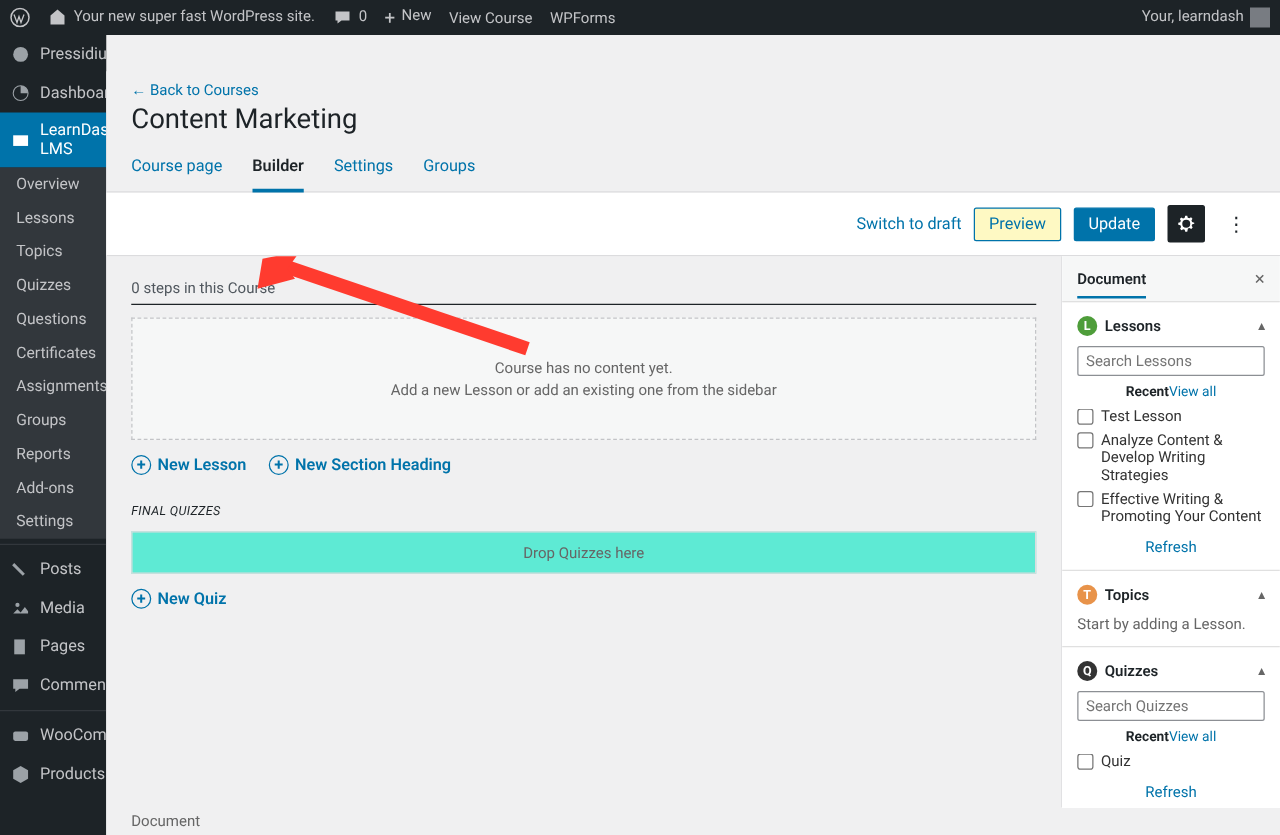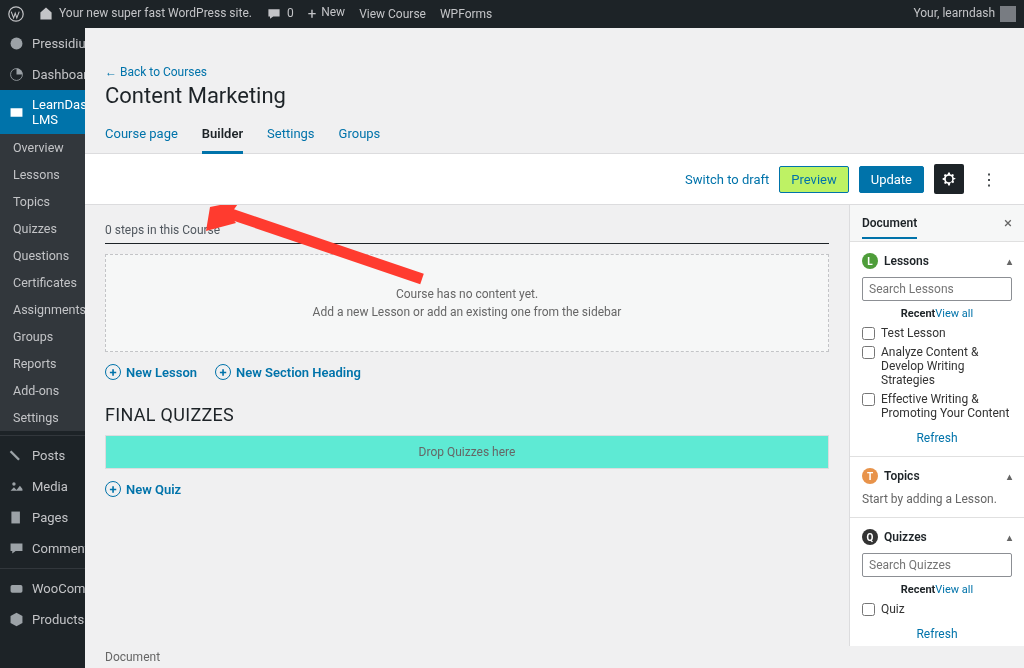--- a/index.html
+++ b/index.html
@@ -21,33 +21,33 @@
 .sep { height:5px; border-top:1px solid #32373c; margin-top:4px; }
 .main { flex:1; display:flex; flex-direction:column; overflow:hidden; background:#f0f0f1;margin-top:29px; }
 .back { color:#0073aa; font-size:12px; padding:8px 20px 2px; cursor:pointer; }
 .title { font-size:22px; font-weight:400; padding:2px 20px 12px; }
 .tabs { display:flex; gap:24px; padding:0 20px; border-bottom:1px solid #dcdcde; font-size:13px; position:relative; }
 .tab { color:#0073aa; padding:6px 0 10px; cursor:pointer; }
 .tab.active { color:#1d2327; font-weight:600; border-bottom:3px solid #0073aa; margin-bottom:-1px; }
 .toolbar { display:flex; justify-content:flex-end; align-items:center; gap:10px; padding:10px 20px; border-bottom:1px solid #dcdcde; background:#fff; }
 .link-btn { color:#0073aa; cursor:pointer; font-size:13px; }
 .btn { padding:5px 11px; border-radius:2px; font-size:13px; cursor:pointer; border:1px solid; }
-.btn-preview { background:#bef264; color:#0073aa; border-color:#0073aa; }
+.btn-preview { background:#fef9c3; color:#0073aa; border-color:#0073aa; }
 .btn-update { background:#0073aa; color:#fff; border-color:#0073aa; }
 .icon-btn { width:30px; height:30px; display:flex; align-items:center; justify-content:center; cursor:pointer; }
 .icon-btn.gear { background:#1d2327; color:#fff; border-radius:2px; }
 .content-row { display:flex; flex:1; overflow:hidden; }
 .builder-area { flex:1; padding:12px 20px; overflow:auto; position:relative; }
 .steps-count { font-size:12px; color:#50575e; padding:6px 0; border-bottom:1px solid #1d2327; margin-bottom:10px; }
 .empty-box { border:1px dashed #c3c4c7; background:#f6f7f7; padding:28px 10px; text-align:center; color:#666; font-size:12px; margin-bottom:12px; }
 .empty-box div { margin:4px 0; }
 .add-row { display:flex; gap:18px; margin-bottom:24px; }
 .add-link { color:#0073aa; display:flex; align-items:center; gap:5px; cursor:pointer; font-size:13px; font-weight:600; }
 .plus { width:16px; height:16px; border:1.5px solid #0073aa; border-radius:50%; display:inline-flex; align-items:center; justify-content:center; font-size:13px; line-height:1; }
-.section-h { font-size:18px; font-weight:400; letter-spacing:.3px; color:#1d2327; margin-bottom:10px; }
+.section-h { font-size:10px; font-weight:400; letter-spacing:.3px; color:#1d2327; margin-bottom:10px;font-style:italic; }
 .drop-zone { background:#5eead4; border:1px solid #dcdcde; padding:9px; text-align:center; color:#666; font-size:12px; margin-bottom:12px; }
 .doc-panel { width:175px; border-left:1px solid #dcdcde; background:#fff; font-size:12px; overflow:auto; flex-shrink:0; }
 .doc-head { display:flex; justify-content:space-between; align-items:center; padding:9px 12px; border-bottom:1px solid #e0e0e0; background:#f6f7f7; }
 .doc-head span:first-child { border-bottom:2px solid #0073aa; padding-bottom:7px; margin-bottom:-9px; font-weight:600; }
 .close { cursor:pointer; color:#666; font-size:15px; }
 .panel-sec { padding:11px 12px; border-bottom:1px solid #e0e0e0; }
 .panel-title { display:flex; align-items:center; justify-content:space-between; font-weight:600; margin-bottom:8px; cursor:pointer; }
 .panel-title-left { display:flex; align-items:center; gap:6px; }
 .badge { width:16px; height:16px; border-radius:50%; color:#fff; font-size:10px; font-weight:700; display:inline-flex; align-items:center; justify-content:center; }
 .badge.l { background:#4e9d3a; }

